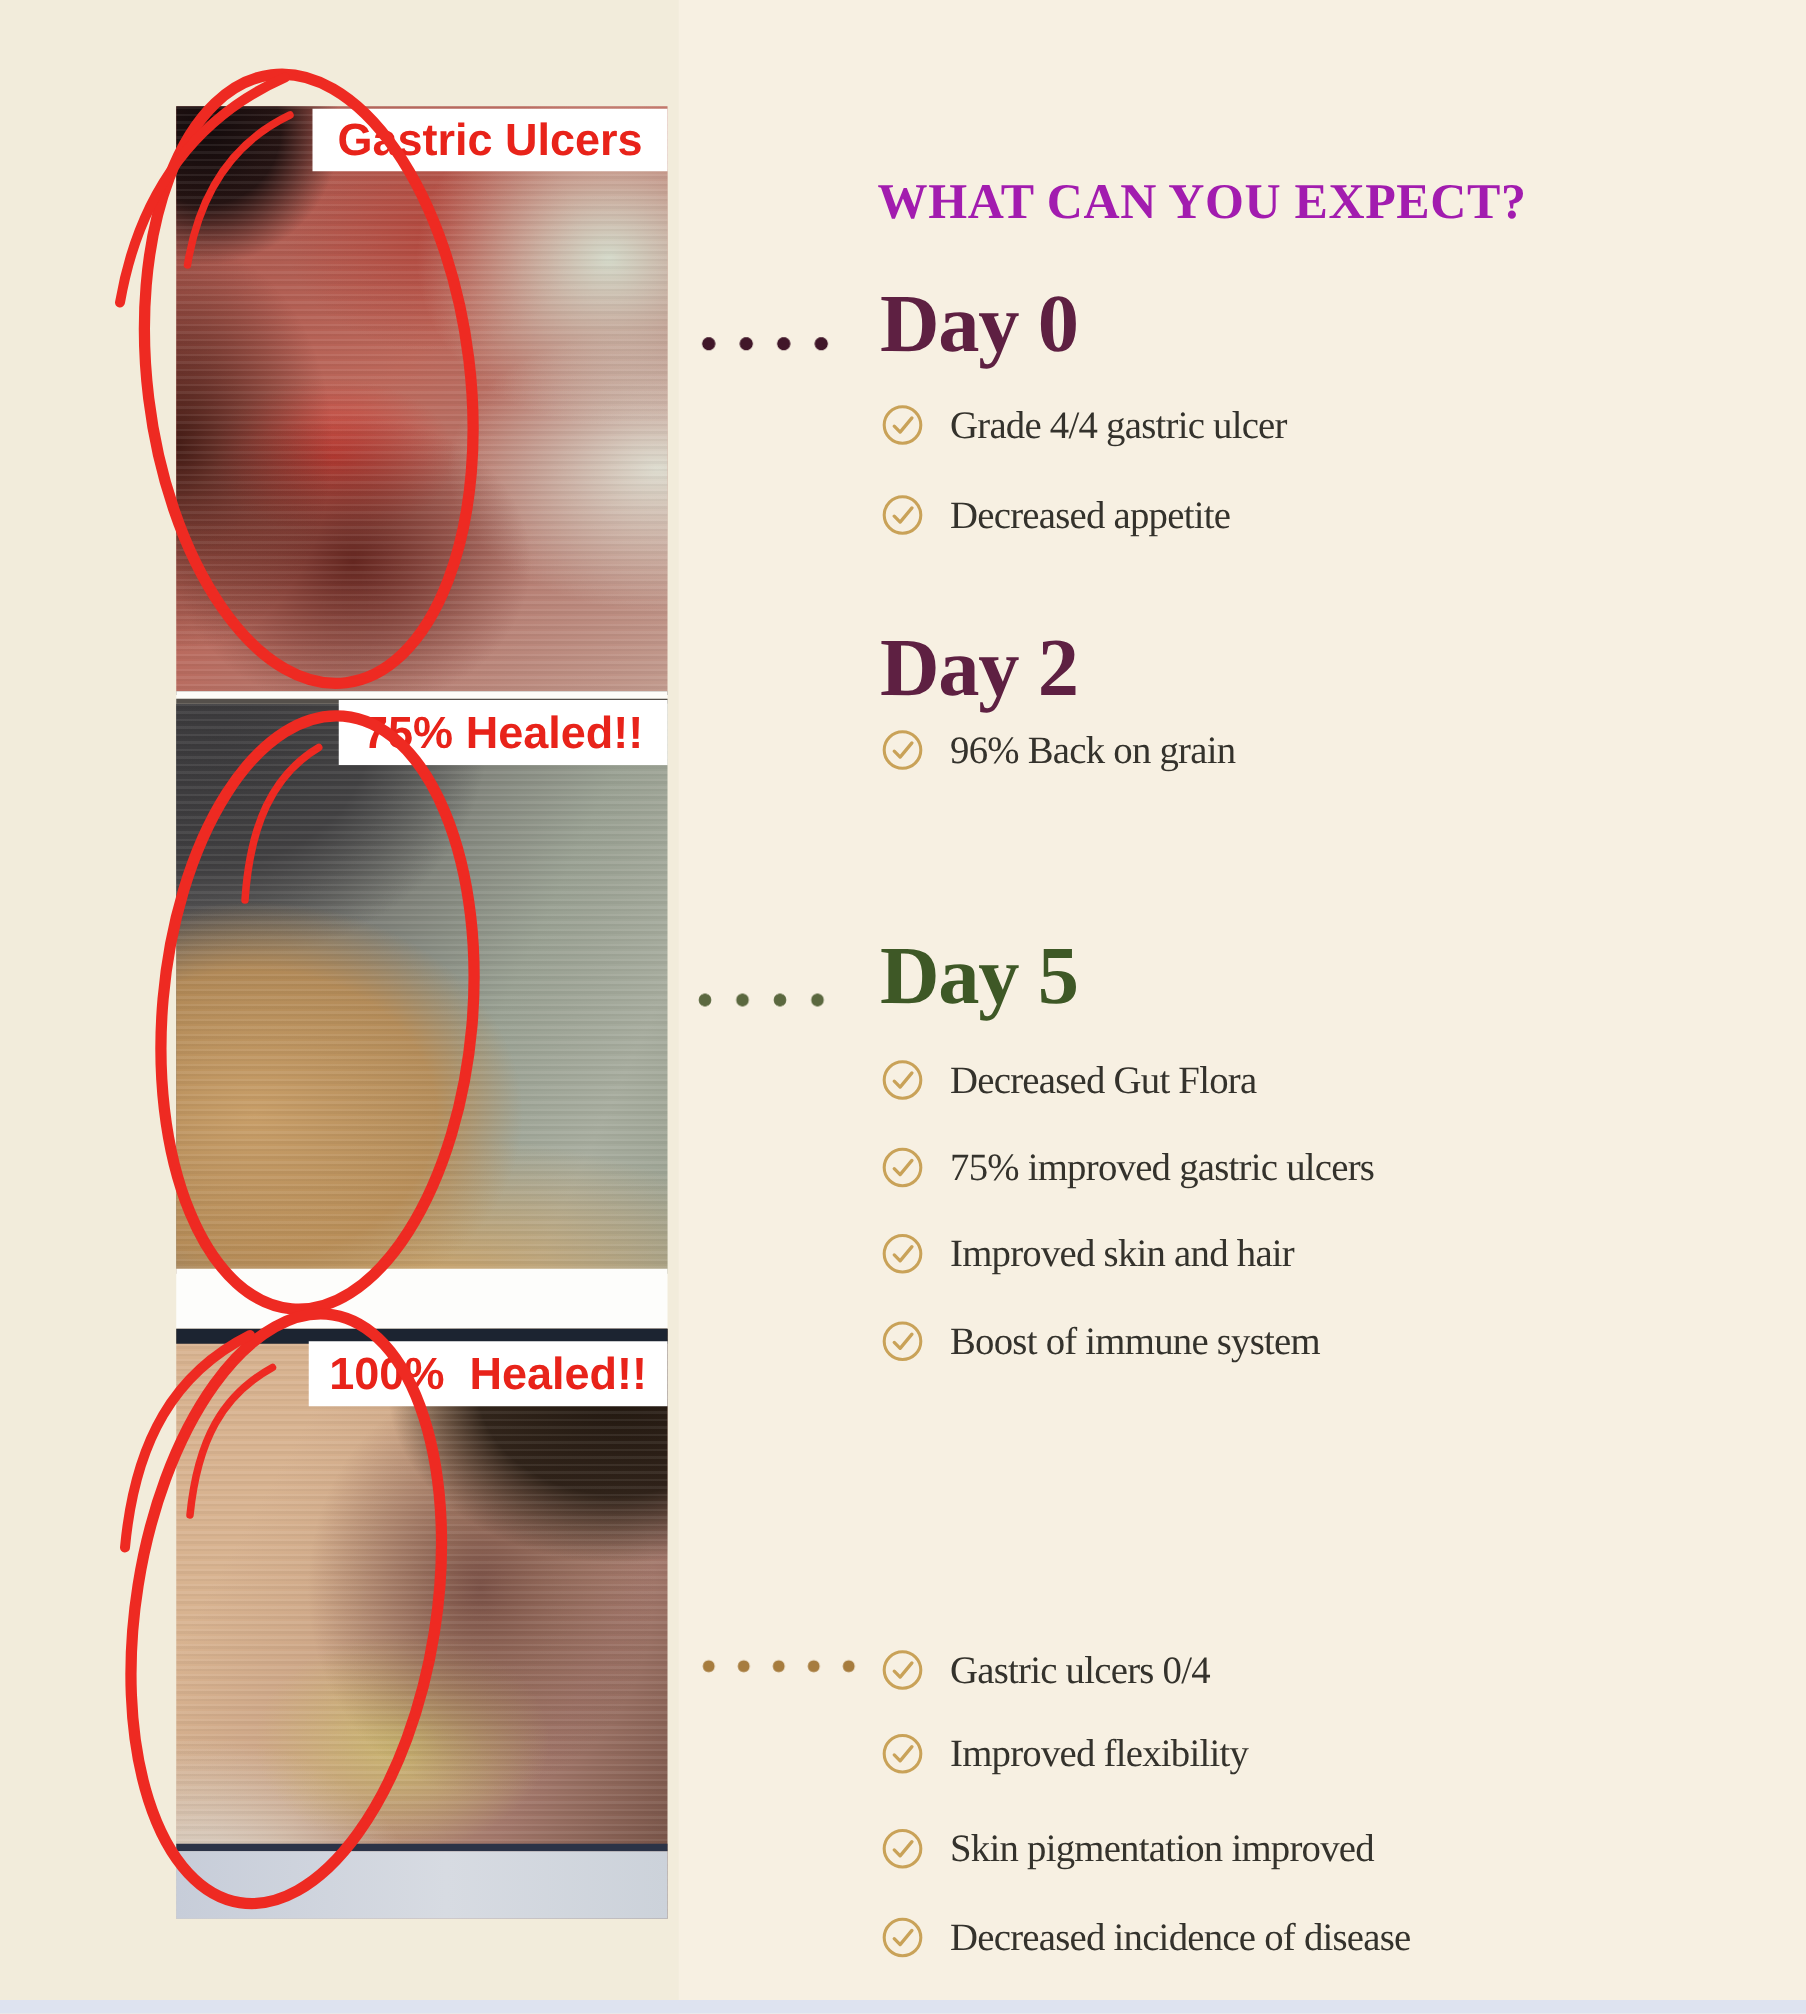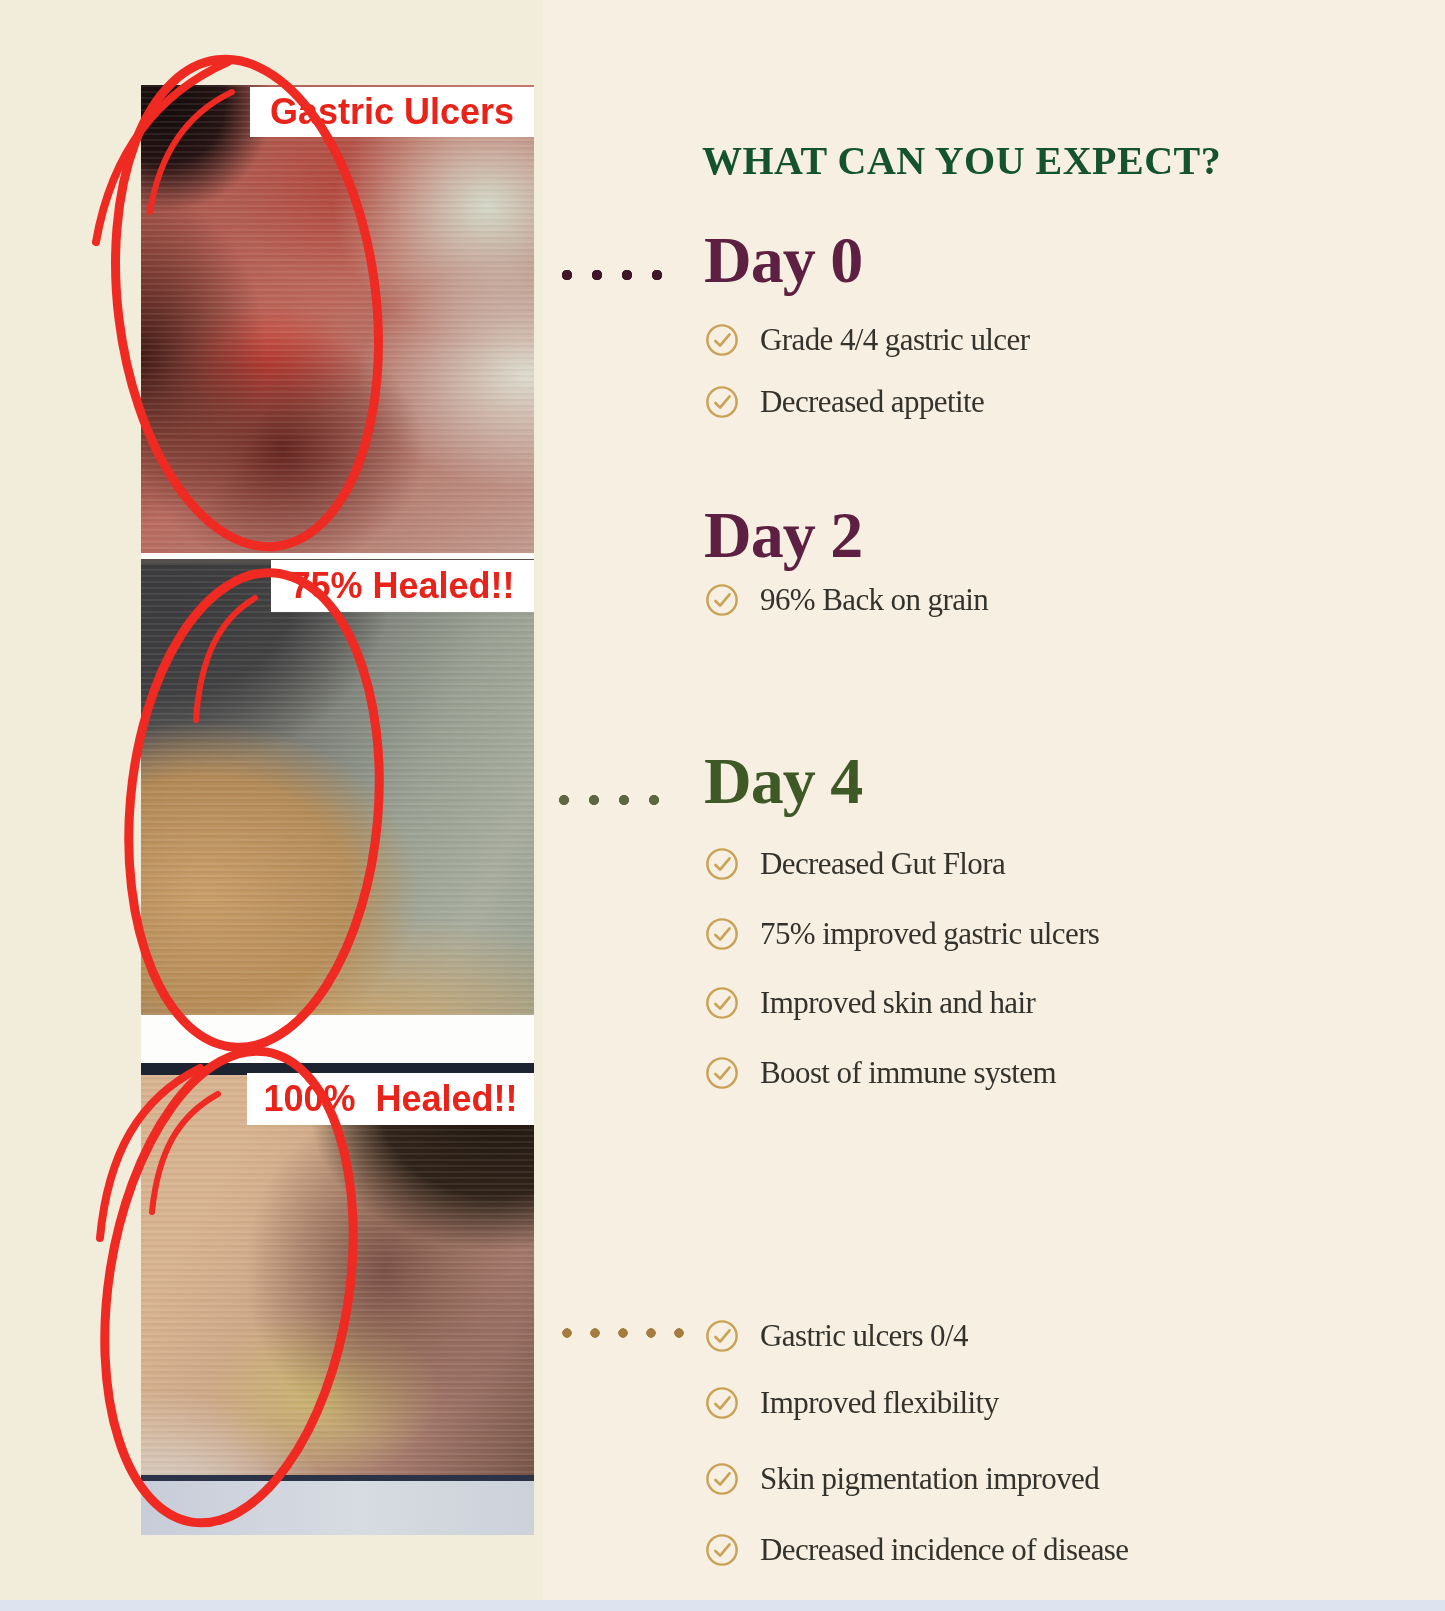--- a/index.html
+++ b/index.html
@@ -47,21 +47,21 @@
     background:#ffffff;color:#e8231a;font-family:"Liberation Sans",sans-serif;
     font-weight:bold;font-size:36px;white-space:pre;z-index:4;}
   .label-1{left:250px;top:87px;width:284px;height:50px;}
   .label-2{left:271px;top:560px;width:263px;height:52px;}
   .label-3{left:247px;top:1073px;width:287px;height:52px;}
   
   .annotations{position:absolute;left:0;top:0;z-index:5;pointer-events:none;}
   .annotations ellipse,.annotations path{fill:none;stroke:#ee2a22;}
   
   .heading{position:absolute;left:702px;top:137px;font-size:40px;font-weight:bold;
-    color:#14532d;letter-spacing:0.5px;line-height:1.2;}
+    color:#a21caf;letter-spacing:0.5px;line-height:1.2;}
   .day-title{position:absolute;left:704px;font-size:66px;font-weight:bold;line-height:1;letter-spacing:-1px;}
   .t-day0{top:227px;} .t-day2{top:502px;} .t-day15{top:748px;} .t-day30{top:1215px;}
   .item{position:absolute;left:705px;height:42px;display:flex;align-items:center;z-index:2;}
   .item .check{width:34px;height:34px;flex:0 0 34px;margin-right:21px;}
   .item .txt{font-size:31px;color:#34322c;letter-spacing:-0.6px;white-space:nowrap;}
   
   .dots{position:absolute;height:12px;z-index:2;}
   .dots-day0{left:552px;top:269px;width:120px;
     background:radial-gradient(circle, #401629 0 5px, rgba(64,22,41,0) 5.5px);background-size:30px 12px;background-repeat:repeat-x;}
   .dots-day15{left:549px;top:794px;width:120px;
@@ -110,42 +110,42 @@
   <div class="day-title t-day0" style="color: rgb(94, 32, 66);">Day 0</div>
   <div class="item" style="top:319px">
     <span class="check">
       <svg viewBox="0 0 36 36" width="34" height="34">
           <circle cx="18" cy="18" r="15.5" stroke="#c9a258" stroke-width="2.6" fill="none"></circle>
           <path d="M11 19 l5 5 L26 12" stroke="#c9a258" stroke-width="2.8" fill="none" stroke-linecap="round" stroke-linejoin="round"></path>
         </svg>
     </span>
     <span class="txt">Grade 4/4 gastric ulcer</span>
   </div>
-  <div class="item" style="top:381px">
+  <div class="item" style="top:391px">
     <span class="check">
       <svg viewBox="0 0 36 36" width="34" height="34">
           <circle cx="18" cy="18" r="15.5" stroke="#c9a258" stroke-width="2.6" fill="none"></circle>
           <path d="M11 19 l5 5 L26 12" stroke="#c9a258" stroke-width="2.8" fill="none" stroke-linecap="round" stroke-linejoin="round"></path>
         </svg>
     </span>
     <span class="txt">Decreased appetite</span>
   </div>
 
   <div class="day-title t-day2" style="color: rgb(94, 32, 66);">Day 2</div>
   <div class="item" style="top:579px">
     <span class="check">
       <svg viewBox="0 0 36 36" width="34" height="34">
           <circle cx="18" cy="18" r="15.5" stroke="#c9a258" stroke-width="2.6" fill="none"></circle>
           <path d="M11 19 l5 5 L26 12" stroke="#c9a258" stroke-width="2.8" fill="none" stroke-linecap="round" stroke-linejoin="round"></path>
         </svg>
     </span>
     <span class="txt">96% Back on grain</span>
   </div>
 
-  <div class="day-title t-day15" style="color: rgb(62, 88, 38);">Day 4</div>
+  <div class="day-title t-day15" style="color: rgb(62, 88, 38);">Day 5</div>
   <div class="item" style="top:843px">
     <span class="check">
       <svg viewBox="0 0 36 36" width="34" height="34">
           <circle cx="18" cy="18" r="15.5" stroke="#c9a258" stroke-width="2.6" fill="none"></circle>
           <path d="M11 19 l5 5 L26 12" stroke="#c9a258" stroke-width="2.8" fill="none" stroke-linecap="round" stroke-linejoin="round"></path>
         </svg>
     </span>
     <span class="txt">Decreased Gut Flora</span>
   </div>
   <div class="item" style="top:913px">

